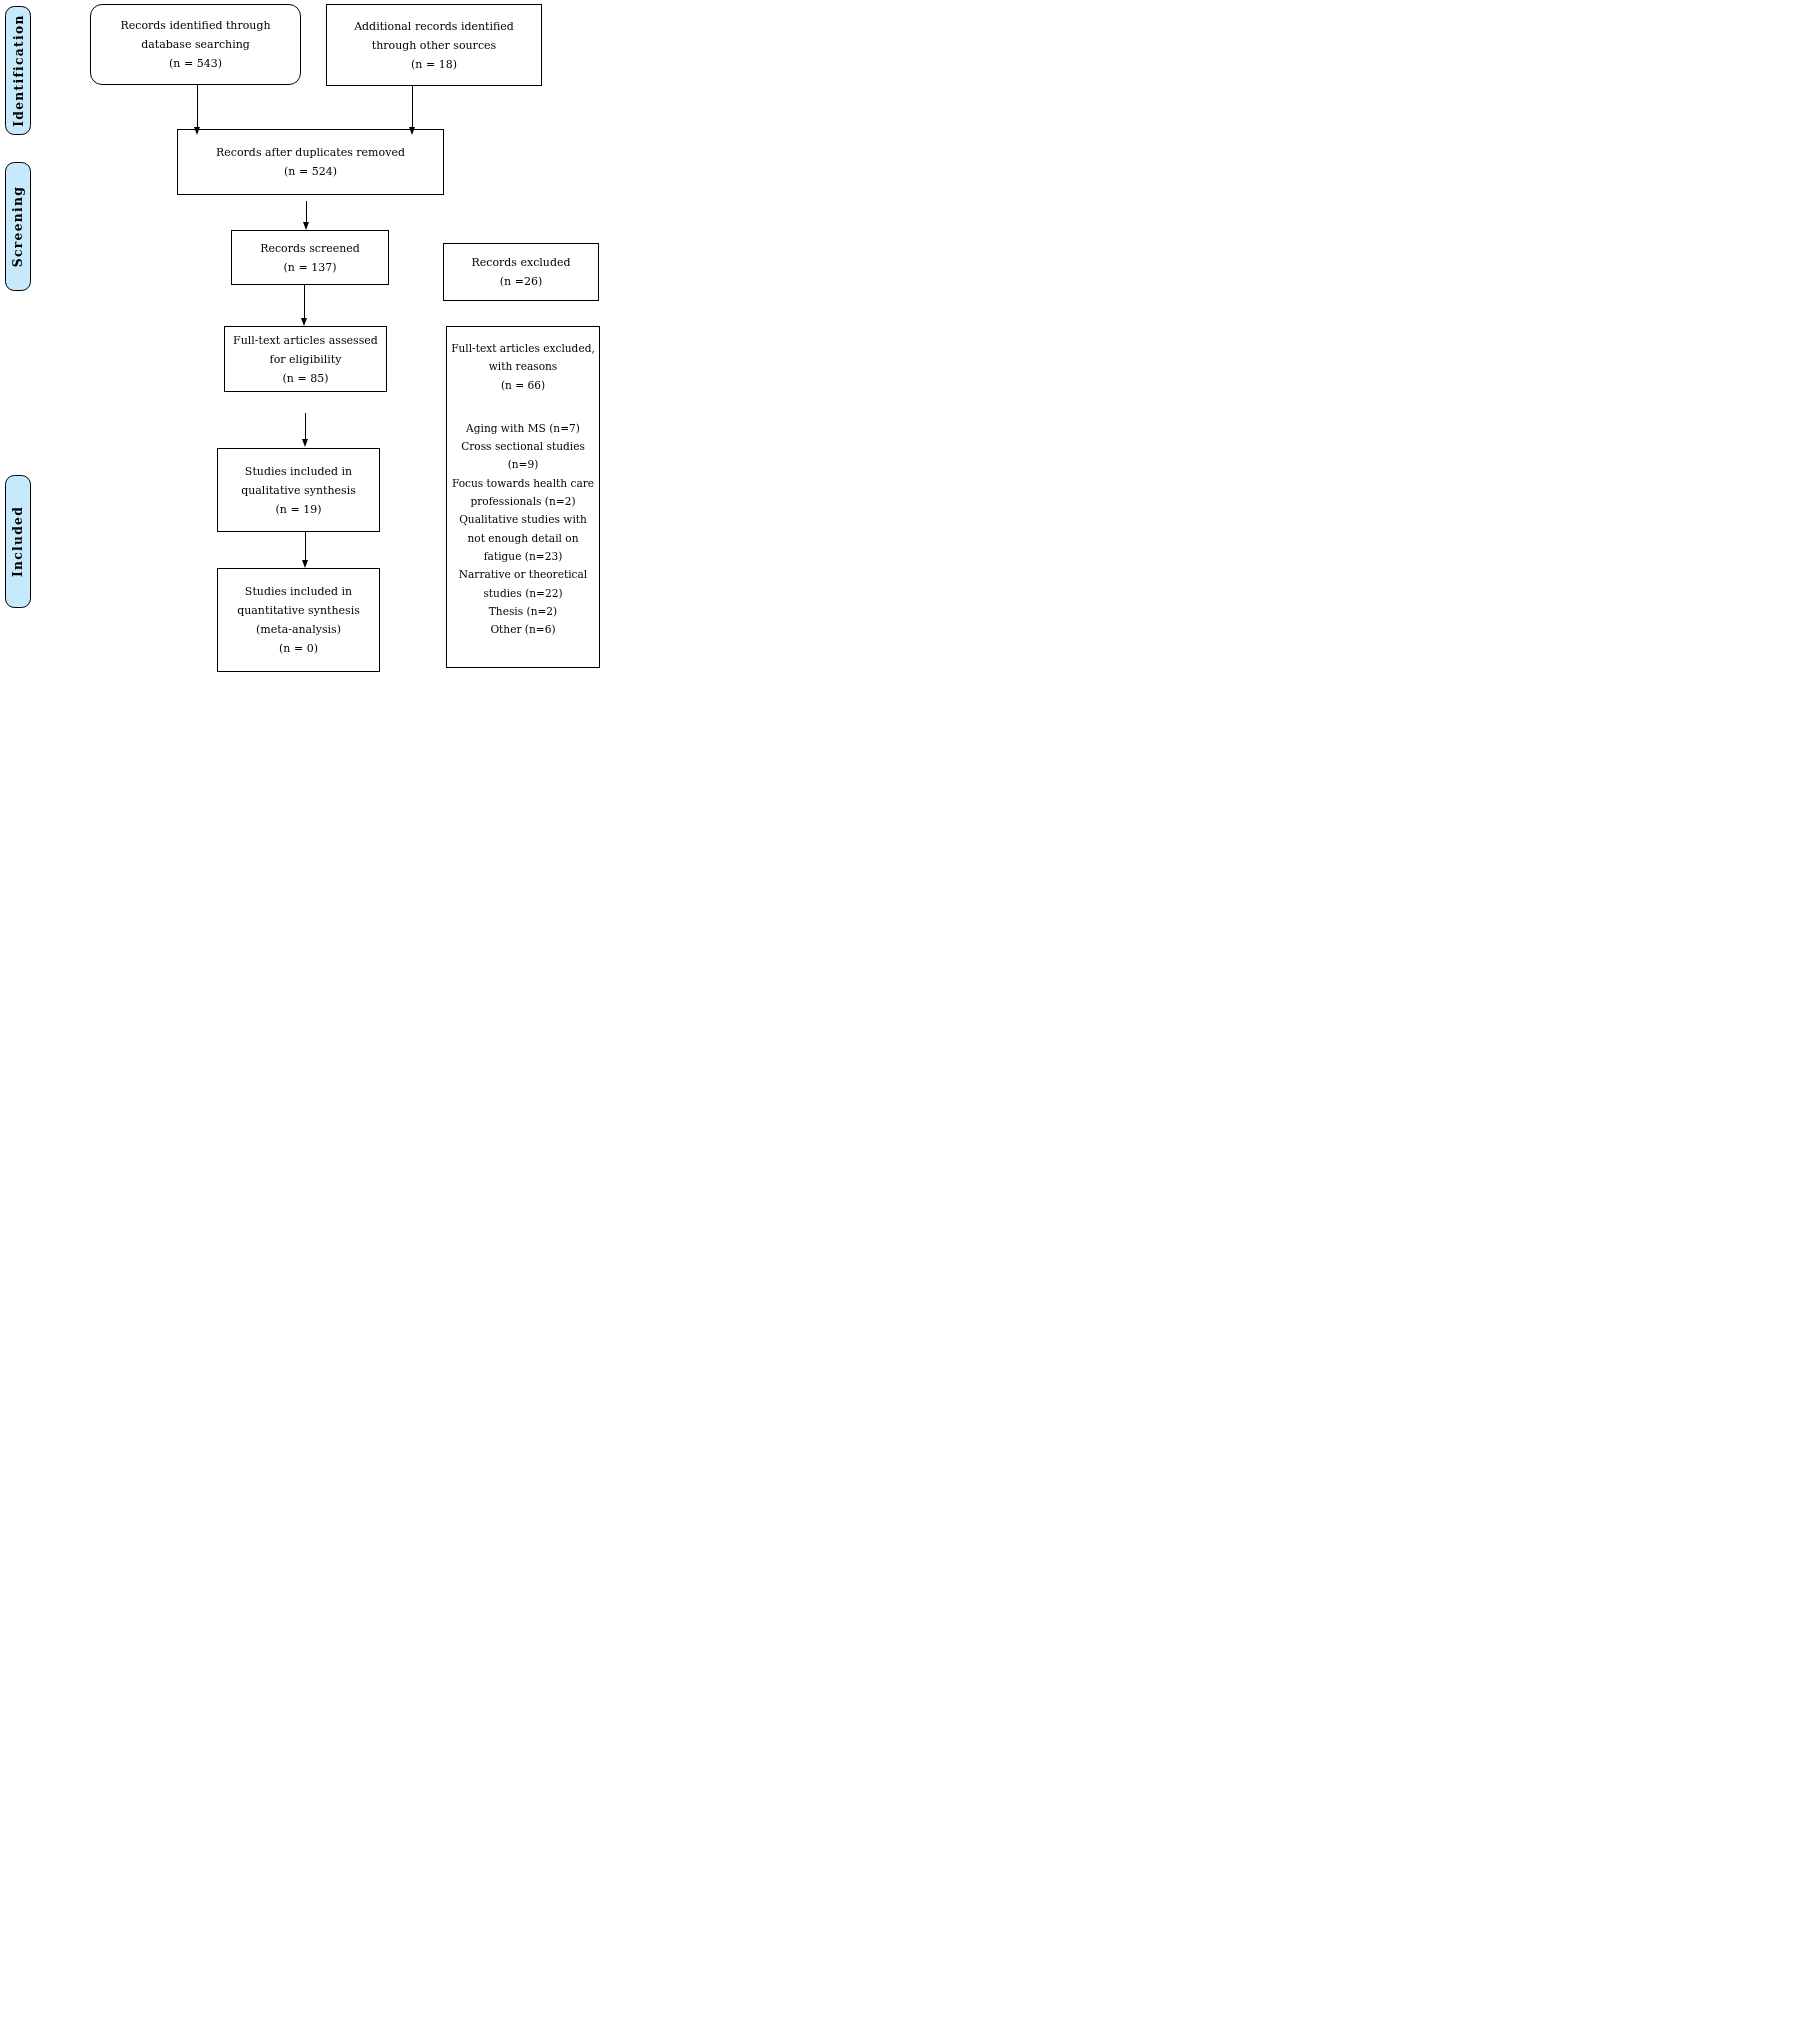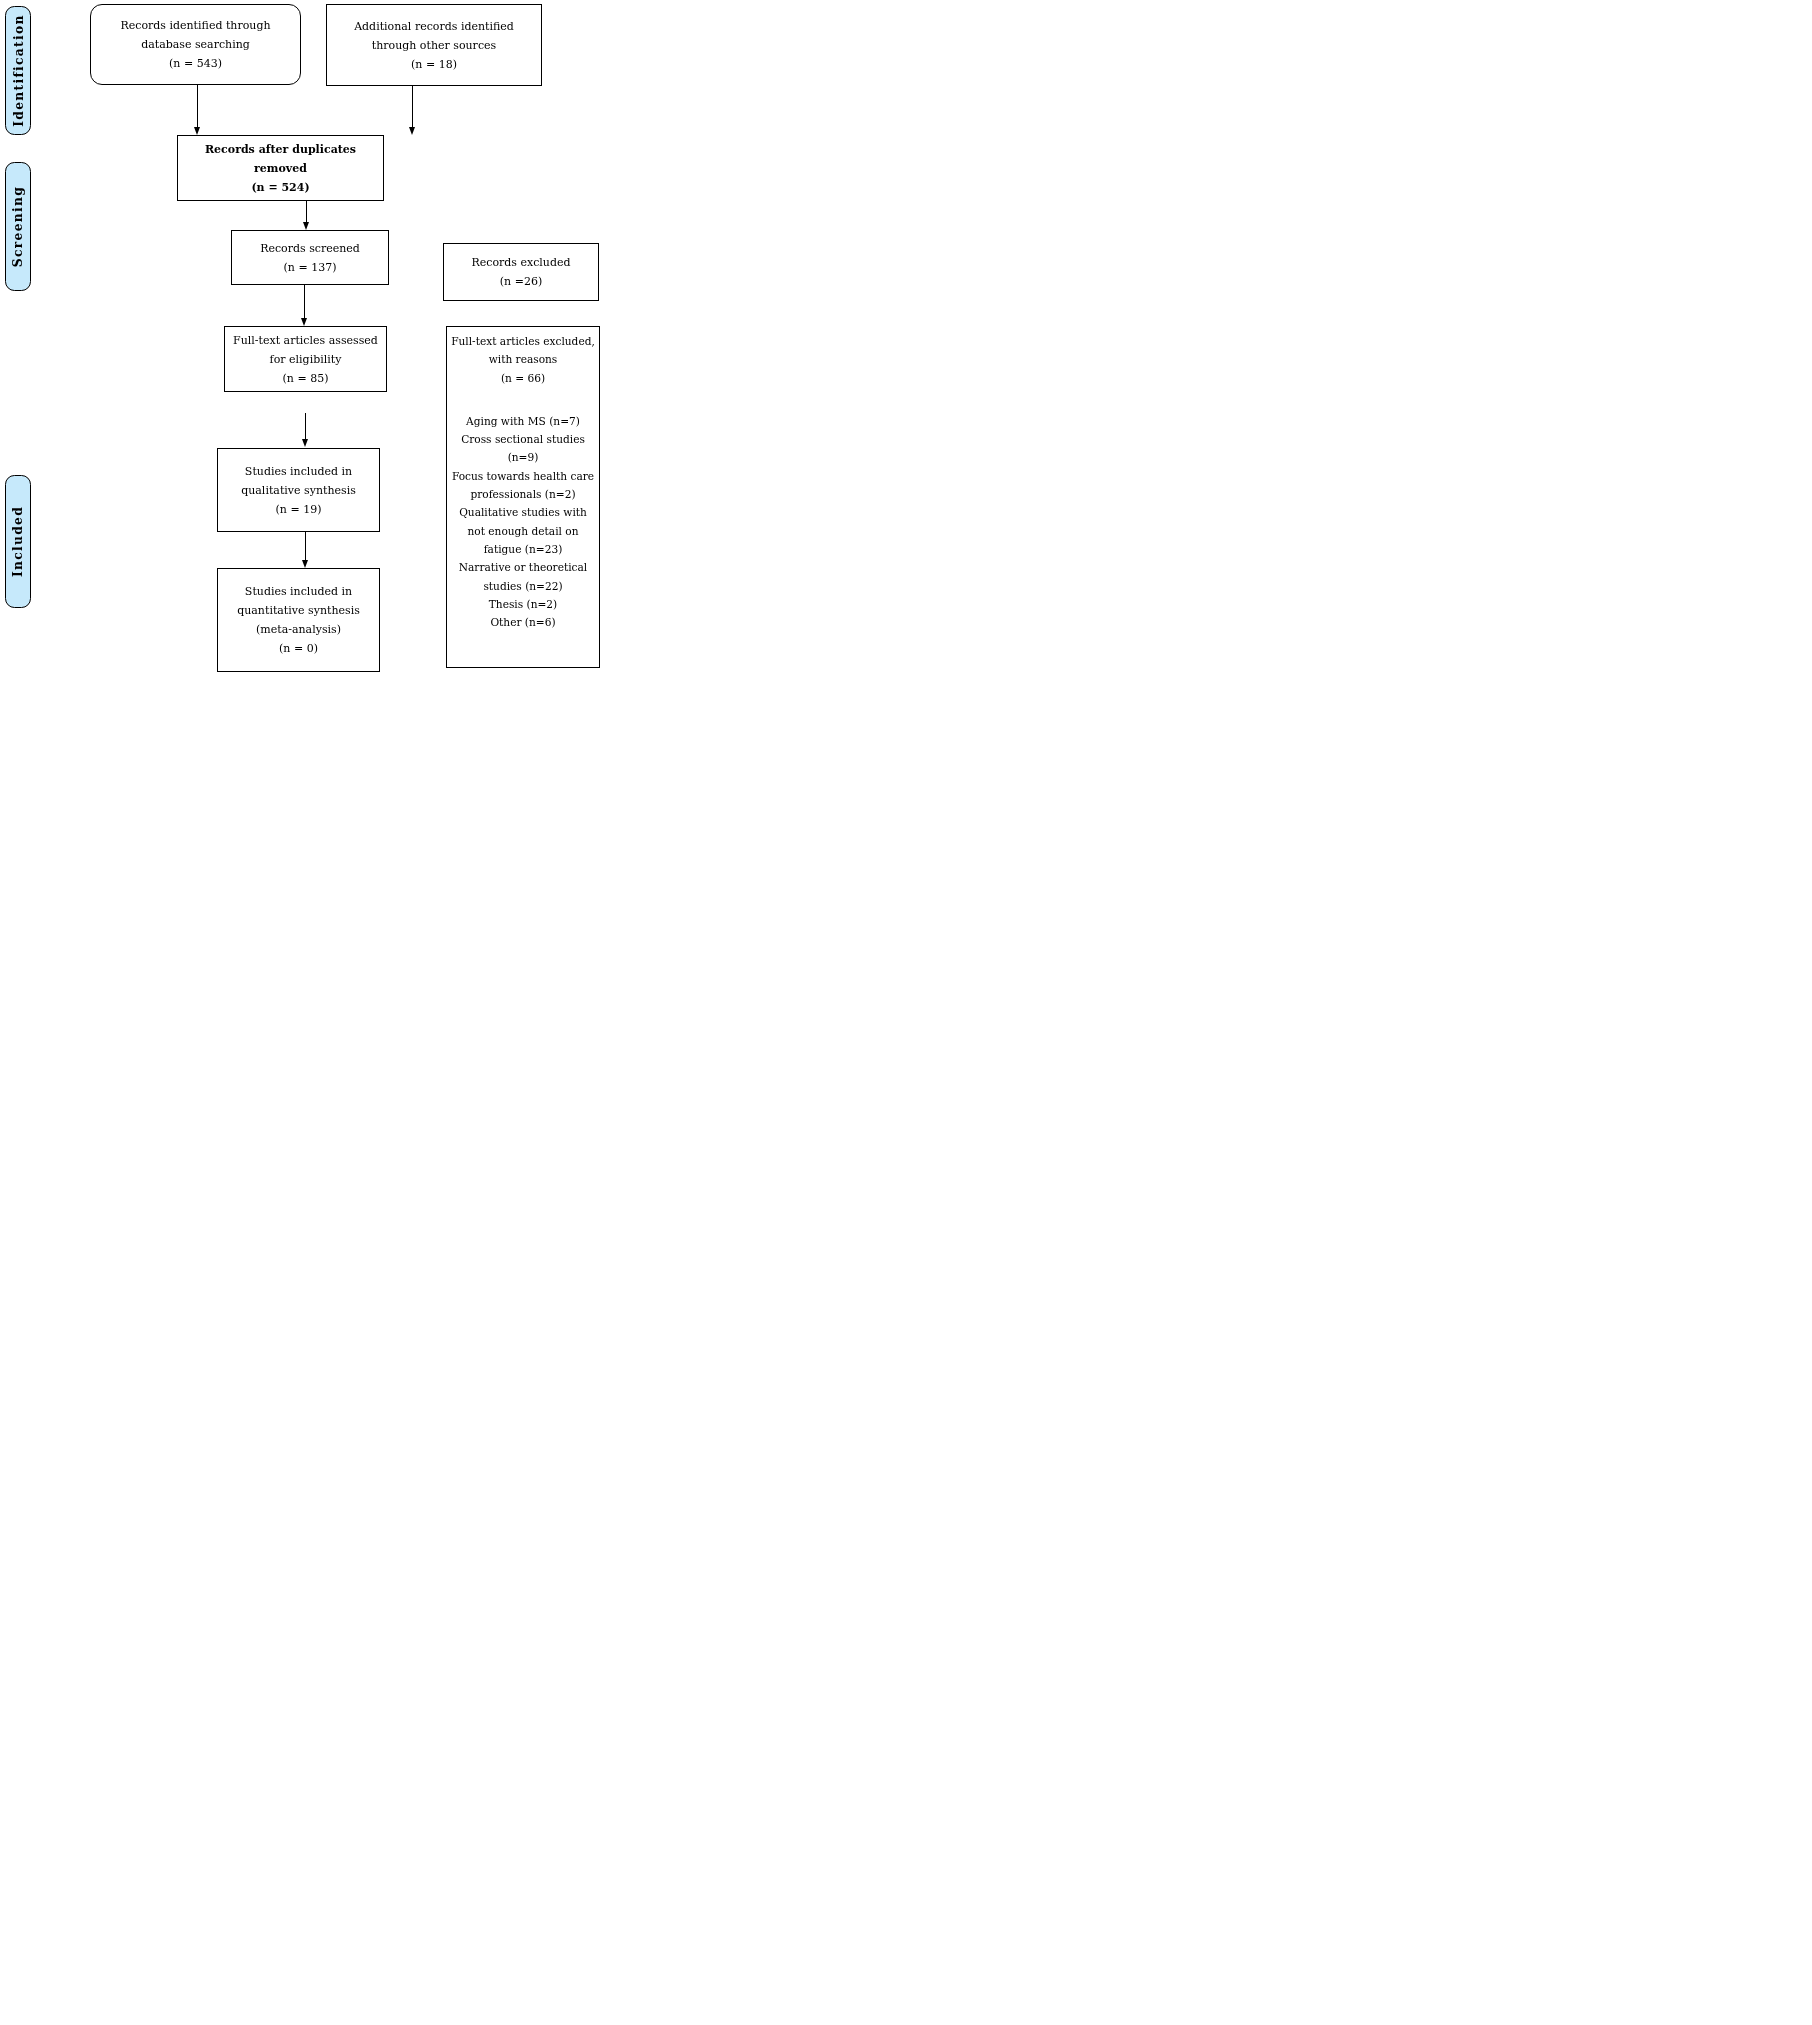--- a/index.html
+++ b/index.html
@@ -52,28 +52,28 @@
     flex-direction:column;
     align-items:center;
     justify-content:center;
     text-align:center;
     font-size:11px;
     line-height:19px;
   }
   .fbox .bline{display:block;width:100%;}
   .box-identified{left:90px;top:4.3px;width:211px;height:81px;border-radius:12px;}
   .box-additional{left:326px;top:4.3px;width:216px;height:82px;}
-  .box-dedup{left:177px;top:135px;width:207px;height:66px;font-weight:bold;}
+  .box-dedup{left:177px;top:129px;width:267px;height:66px;}
   .box-screened{left:231px;top:230px;width:158px;height:55px;}
   .box-records-excluded{left:443px;top:243px;width:156px;height:58px;}
   .box-fulltext-assessed{left:224px;top:326px;width:163px;height:66px;}
   .box-fulltext-excluded{
     left:446px;top:326px;width:154px;height:342px;
     justify-content:flex-start;
-    padding-top:5px;
+    padding-top:12px;
     font-size:10.6px;
     line-height:18.3px;
   }
   .box-qualitative{left:217px;top:448px;width:163px;height:84px;}
   .box-quantitative{left:217px;top:568px;width:163px;height:104px;}
   .reason-spacer{height:25px;}
   
   .arrow{
     position:absolute;
     width:6.8px;

